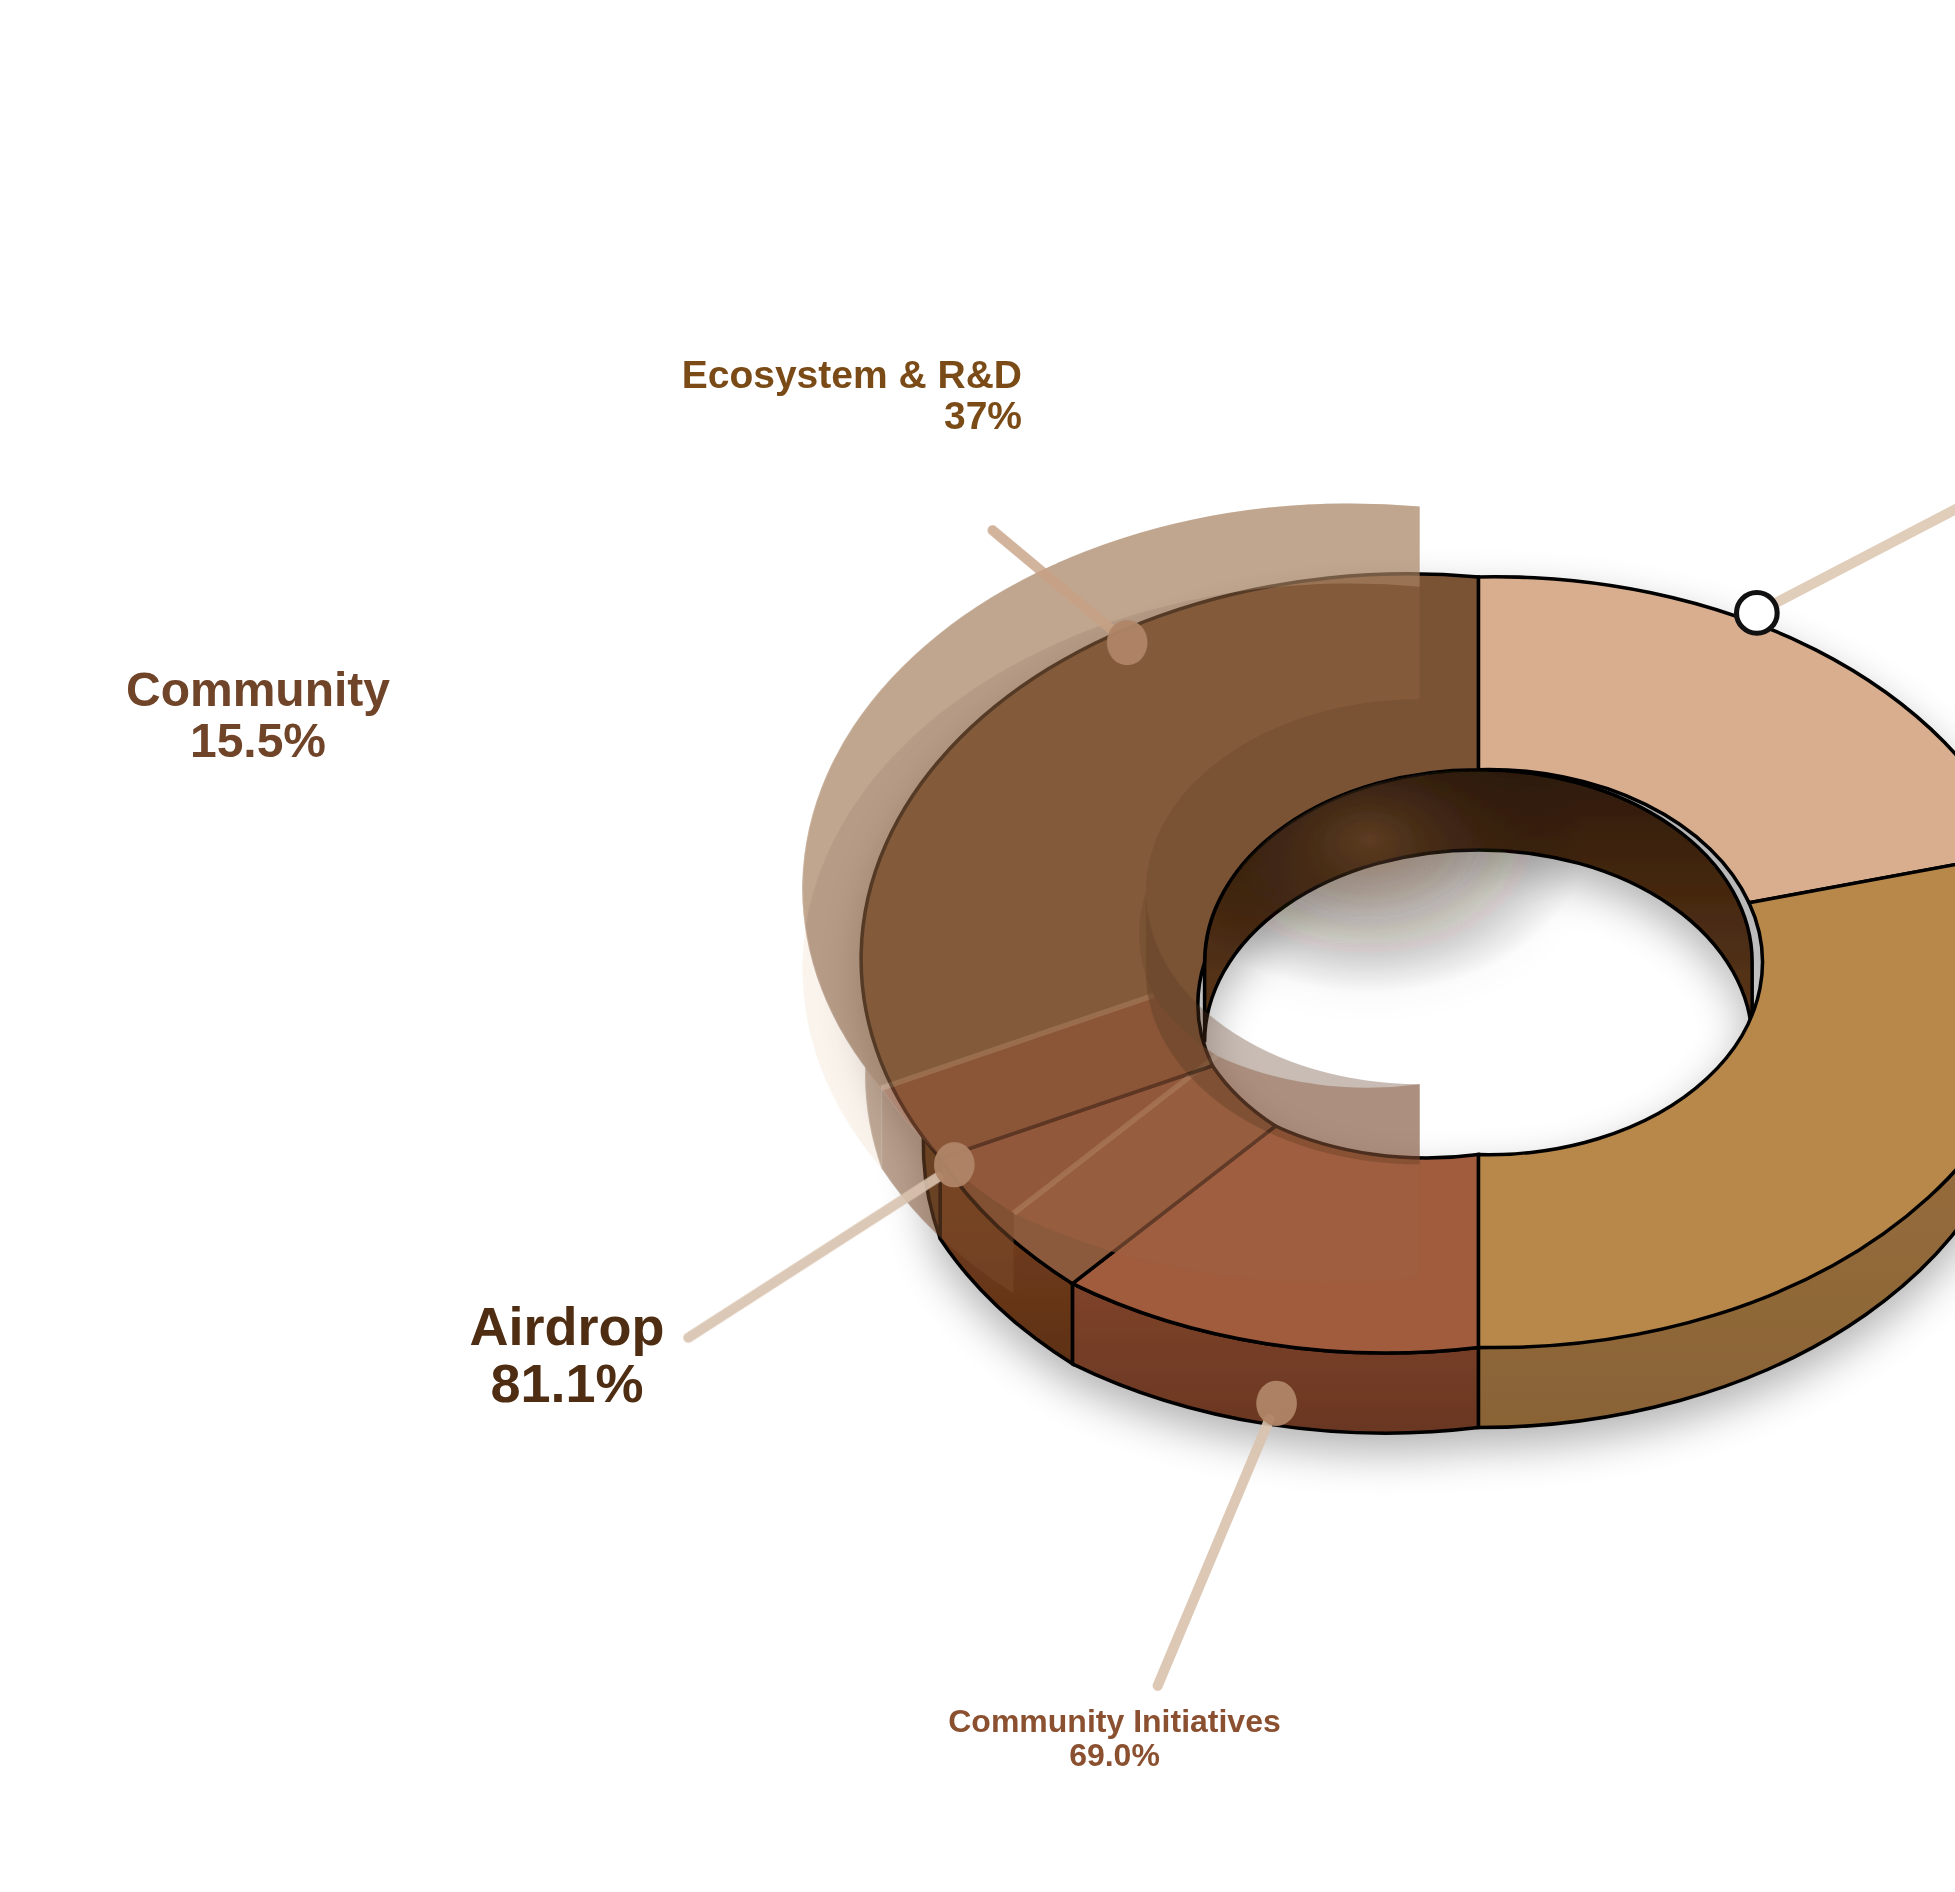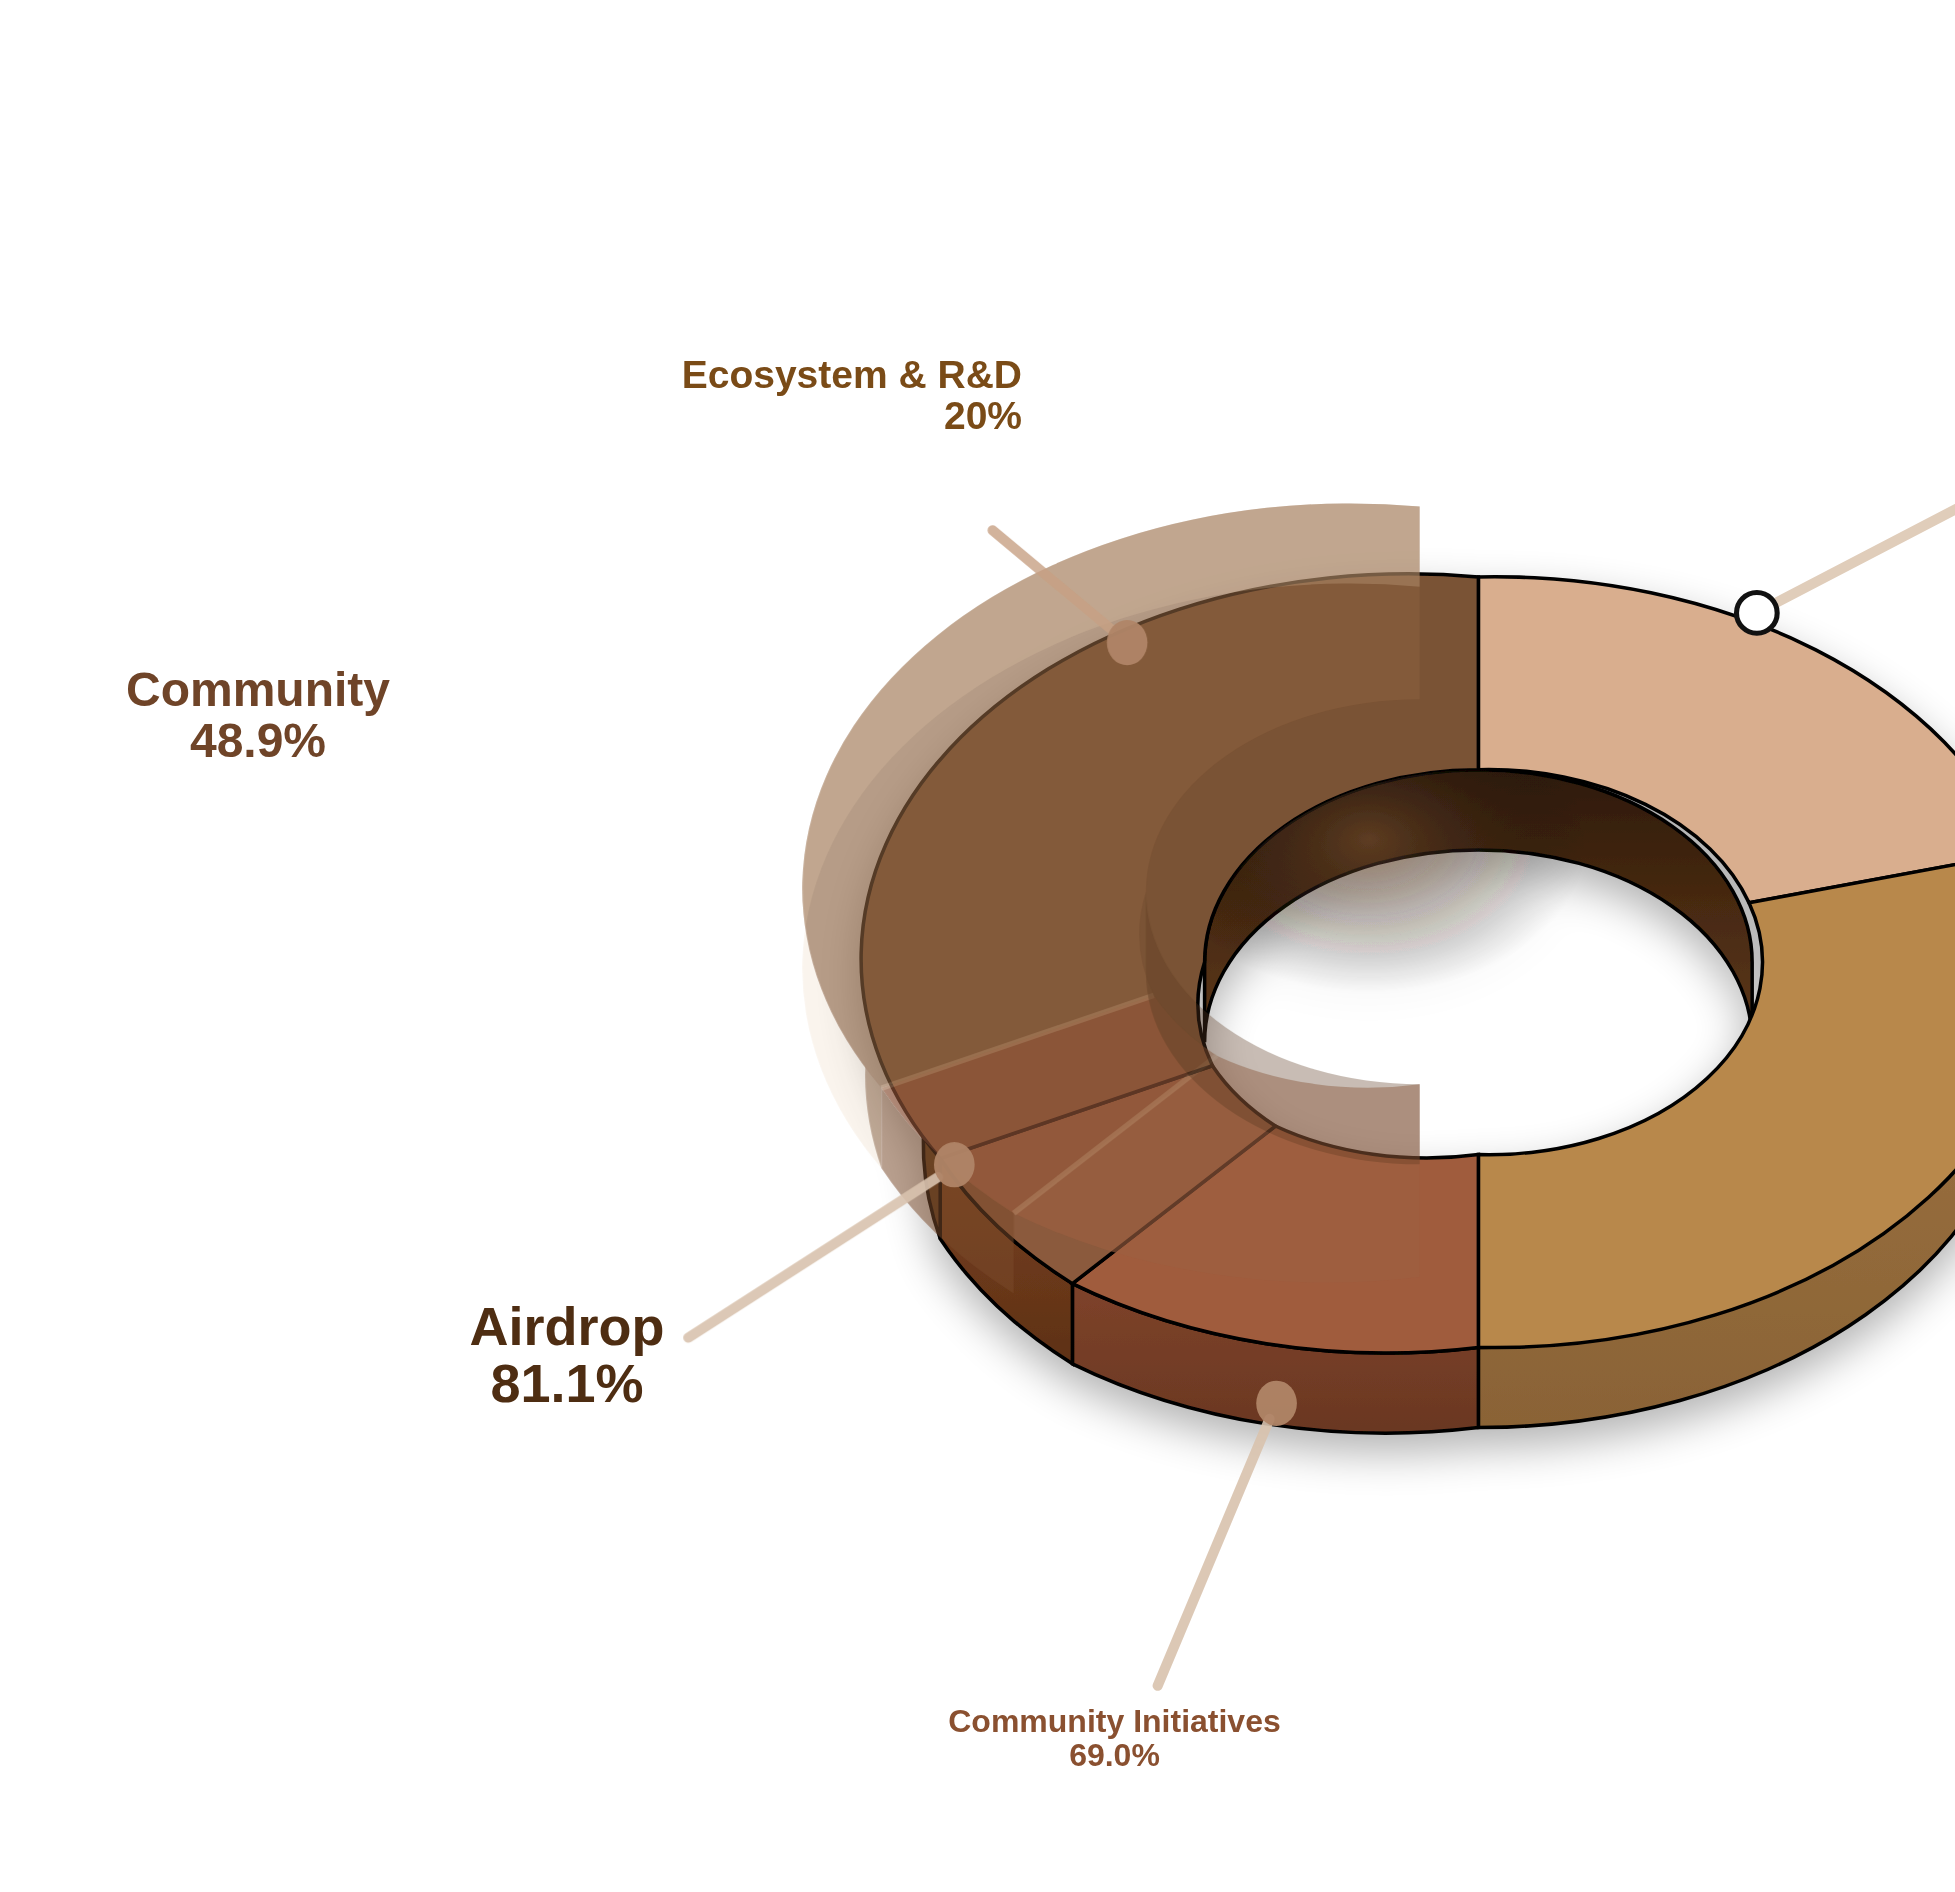--- a/index.html
+++ b/index.html
@@ -211,26 +211,26 @@
       <line x1="2398" y1="3010" x2="1760" y2="3420" stroke="#D9C3AE" stroke-width="26" stroke-linecap="round" opacity="0.9"></line>
       <ellipse cx="2440" cy="2978" rx="52" ry="58" fill="#B08567" opacity="0.95"></ellipse>
 
       <line x1="3246" y1="3628" x2="2960" y2="4310" stroke="#D9C3AE" stroke-width="26" stroke-linecap="round" opacity="0.9"></line>
       <ellipse cx="3264" cy="3588" rx="52" ry="58" fill="#B08567" opacity="0.95"></ellipse>
     </g>
   </svg>
 
   <div class="lbl" id="lbl-comm">
     <span class="name">Community</span>
-    <span class="pct">48.9%</span>
+    <span class="pct">15.5%</span>
   </div>
 
   <div class="lbl" id="lbl-eco">
     <span class="name">Ecosystem &amp; R&amp;D</span>
-    <span class="pct">20%</span>
+    <span class="pct">37%</span>
   </div>
 
   <div class="lbl" id="lbl-air">
     <span class="name">Airdrop</span>
     <span class="pct">81.1%</span>
   </div>
 
   <div class="lbl" id="lbl-ci">
     <span class="name">Community Initiatives</span>
     <span class="pct">69.0%</span>

